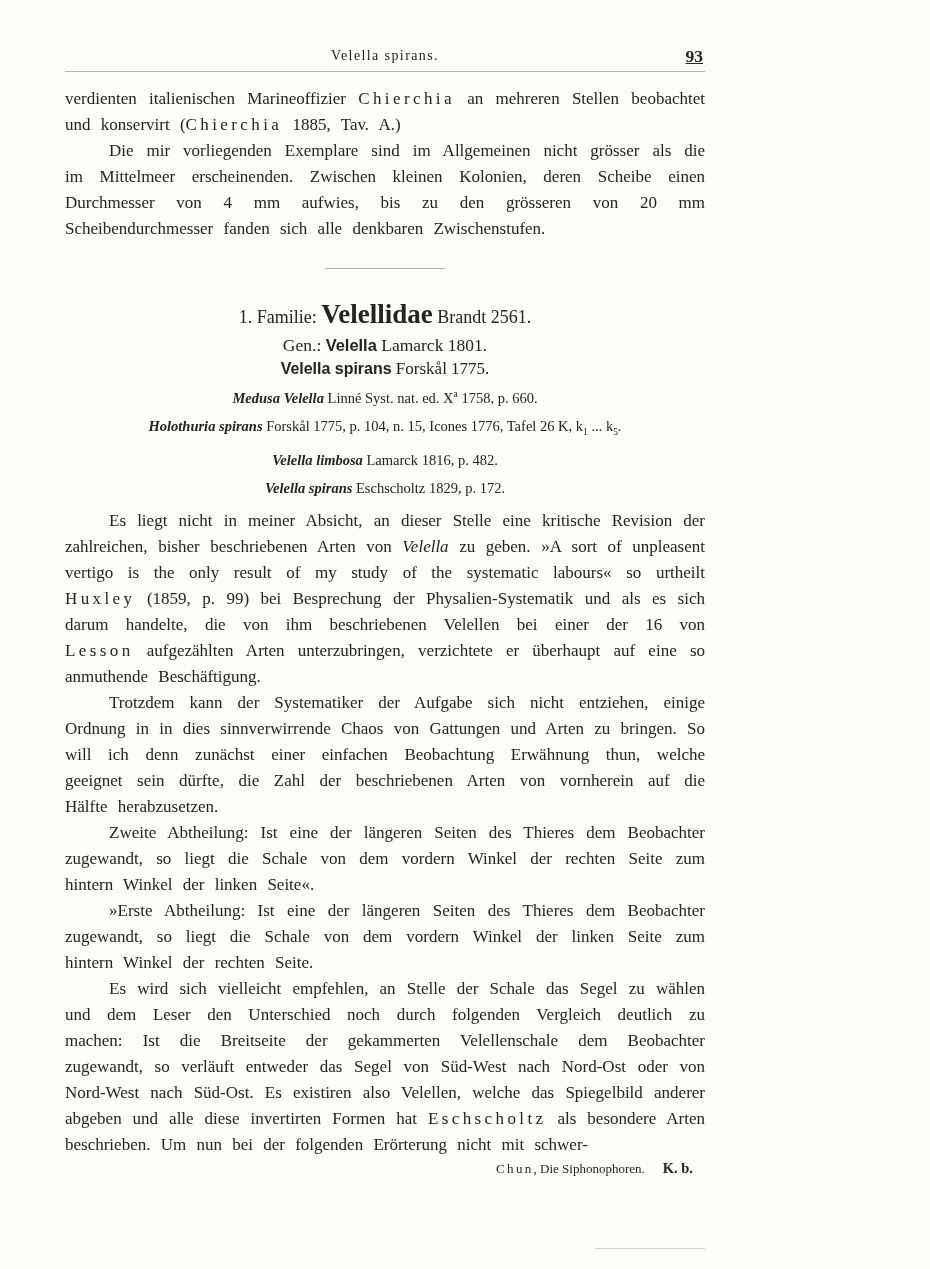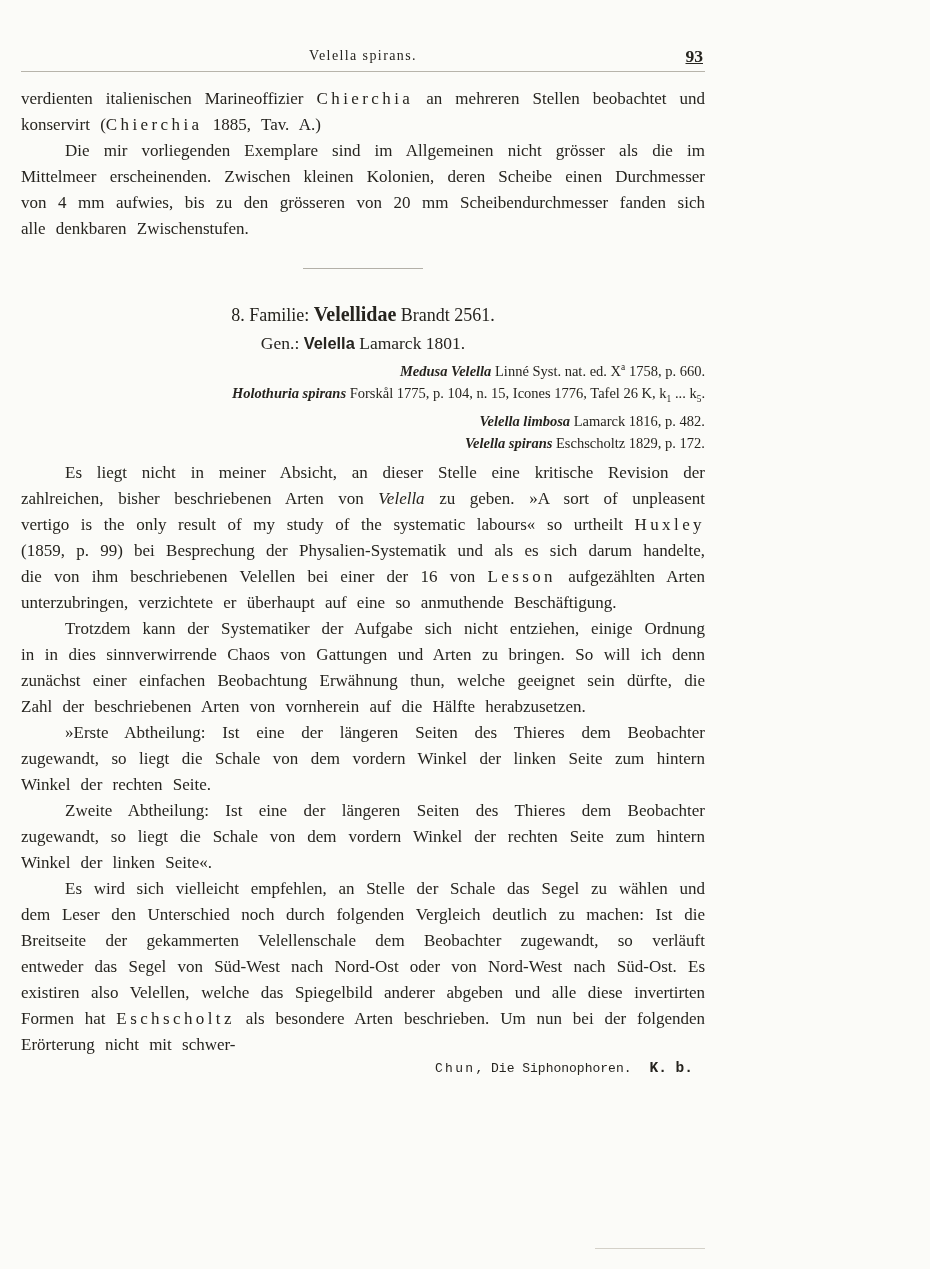--- a/index.html
+++ b/index.html
@@ -7,21 +7,21 @@
   body {
     width: 930px; height: 1269px;
     background: #fbfbf8;
     color: #26241f;
     font-family: "Liberation Serif", serif;
     overflow: hidden;
   }
   .page {
     position: relative;
     width: 750px; height: 1269px;
-    padding: 48px 45px 0 21px;
+    padding: 48px 45px 0 65px;
   }
   .running-header {
     position: relative;
     height: 24px;
     border-bottom: 1px solid #b7b4ab;
   }
   .running-title {
     position: absolute; left: 0; right: 0; top: 0;
     text-align: center;
     font-size: 14px;
@@ -49,43 +49,42 @@
     margin: 26px auto 30px;
   }
   .heading {
     text-align: center;
     text-indent: 0;
     font-size: 18px;
   }
   .family  { line-height: 30px; margin: 0 0 8px; }
   .genus   { line-height: 26px; font-size: 17.5px; margin: 0 0 9px; }
   .species { line-height: 22px; font-size: 17px; margin: 0 0 16px; }
-  .fam { font-size: 20px; font-weight: 700; }
+  .fam { font-size: 27px; font-weight: 700; }
   .gen { font-weight: 700; font-family: "Liberation Sans", sans-serif; font-size: 0.94em; }
   .syn {
     font-size: 14.5px;
-    line-height: 22px;
+    line-height: 28px;
     margin: 0 0 0 66px;
-    text-align: right;
+    text-align: center;
   }
   .syn.last { margin-bottom: 6px; }
   .sp  { letter-spacing: 0.2em; }
   .i   { font-style: italic; }
   .bi  { font-weight: 700; font-style: italic; }
   .sup { vertical-align: super; font-size: 0.65em; }
   .sub { vertical-align: sub; font-size: 0.65em; }
   .page-footer {
     display: flex;
     justify-content: flex-end;
     align-items: baseline;
     gap: 18px;
     padding-right: 12px;
     margin-top: 2px;
     font-size: 13px;
-    font-family: Liberation Mono, monospace;
   }
   .footer-left .sp { letter-spacing: 0.18em; }
   .signature-mark { font-weight: 700; font-size: 14.5px; }
   .scan-line {
     position: absolute;
     right: 45px; bottom: 20px;
     width: 110px; height: 0;
     border-top: 1px solid #d4d1c9;
   }
 </style>
@@ -96,30 +95,31 @@
 
   <header class="running-header">
     <span class="running-title">Velella spirans.</span>
     <span class="page-number">93</span>
   </header>
 
   <main class="page-body">
       <p class="body noindent"><span>verdienten italienischen Marineoffizier </span><span class="sp">Chierchia</span><span> an mehreren Stellen beobachtet und konservirt (</span><span class="sp">Chierchia</span><span> 1885, Tav. A.)</span></p>
       <p class="body"><span>Die mir vorliegenden Exemplare sind im Allgemeinen nicht grösser als die im Mittelmeer erscheinenden. Zwischen kleinen Kolonien, deren Scheibe einen Durchmesser von 4 mm aufwies, bis zu den grösseren von 20 mm Scheibendurchmesser fanden sich alle denkbaren Zwischenstufen.</span></p>
       <div class="divider"></div>
-      <p class="heading family"><span>8. Familie:  </span><span class="fam">Velellidae</span><span>  Brandt 2561.</span></p>
+      <p class="heading family"><span>1. Familie:  </span><span class="fam">Velellidae</span><span>  Brandt 2561.</span></p>
       <p class="heading genus"><span>Gen.:  </span><span class="gen">Velella</span><span>  Lamarck 1801.</span></p>
+      <p class="heading species"><span class="gen">Velella spirans</span><span>  Forskål 1775.</span></p>
       <p class="syn"><span class="bi">Medusa Velella</span><span> Linné Syst. nat. ed. X</span><span class="sup">a</span><span> 1758, p. 660.</span></p>
       <p class="syn"><span class="bi">Holothuria spirans</span><span> Forskål 1775, p. 104, n. 15, Icones 1776, Tafel 26 K, k</span><span class="sub">1</span><span> ... k</span><span class="sub">5</span><span>.</span></p>
       <p class="syn"><span class="bi">Velella limbosa</span><span> Lamarck 1816, p. 482.</span></p>
       <p class="syn last"><span class="bi">Velella spirans</span><span> Eschscholtz 1829, p. 172.</span></p>
       <p class="body"><span>Es liegt nicht in meiner Absicht, an dieser Stelle eine kritische Revision der zahlreichen, bisher beschriebenen Arten von </span><span class="i">Velella</span><span> zu geben. »A sort of unpleasent vertigo is the only result of my study of the systematic labours« so urtheilt </span><span class="sp">Huxley</span><span> (1859, p. 99) bei Besprechung der Physalien-Systematik und als es sich darum handelte, die von ihm beschriebenen Velellen bei einer der 16 von </span><span class="sp">Lesson</span><span> aufgezählten Arten unterzubringen, verzichtete er überhaupt auf eine so anmuthende Beschäftigung.</span></p>
       <p class="body"><span>Trotzdem kann der Systematiker der Aufgabe sich nicht entziehen, einige Ordnung in in dies sinnverwirrende Chaos von Gattungen und Arten zu bringen. So will ich denn zunächst einer einfachen Beobachtung Erwähnung thun, welche geeignet sein dürfte, die Zahl der beschriebenen Arten von vornherein auf die Hälfte herabzusetzen.</span></p>
+      <p class="body"><span>Zweite Abtheilung: Ist eine der längeren Seiten des Thieres dem Beobachter zugewandt, so liegt die Schale von dem vordern Winkel der rechten Seite zum hintern Winkel der linken Seite«.</span></p>
       <p class="body"><span>»Erste Abtheilung: Ist eine der längeren Seiten des Thieres dem Beobachter zugewandt, so liegt die Schale von dem vordern Winkel der linken Seite zum hintern Winkel der rechten Seite.</span></p>
-      <p class="body"><span>Zweite Abtheilung: Ist eine der längeren Seiten des Thieres dem Beobachter zugewandt, so liegt die Schale von dem vordern Winkel der rechten Seite zum hintern Winkel der linken Seite«.</span></p>
       <p class="body"><span>Es wird sich vielleicht empfehlen, an Stelle der Schale das Segel zu wählen und dem Leser den Unterschied noch durch folgenden Vergleich deutlich zu machen: Ist die Breitseite der gekammerten Velellenschale dem Beobachter zugewandt, so verläuft entweder das Segel von Süd-West nach Nord-Ost oder von Nord-West nach Süd-Ost. Es existiren also Velellen, welche das Spiegelbild anderer abgeben und alle diese invertirten Formen hat </span><span class="sp">Eschscholtz</span><span> als besondere Arten beschrieben. Um nun bei der folgenden Erörterung nicht mit schwer-</span></p>
     </main>
 
   <footer class="page-footer">
     <span class="footer-left"><span class="sp">Chun</span><span>, Die Siphonophoren.</span></span>
     <span class="signature-mark">K. b.</span>
   </footer>
 
   <div class="scan-line"></div>
 

